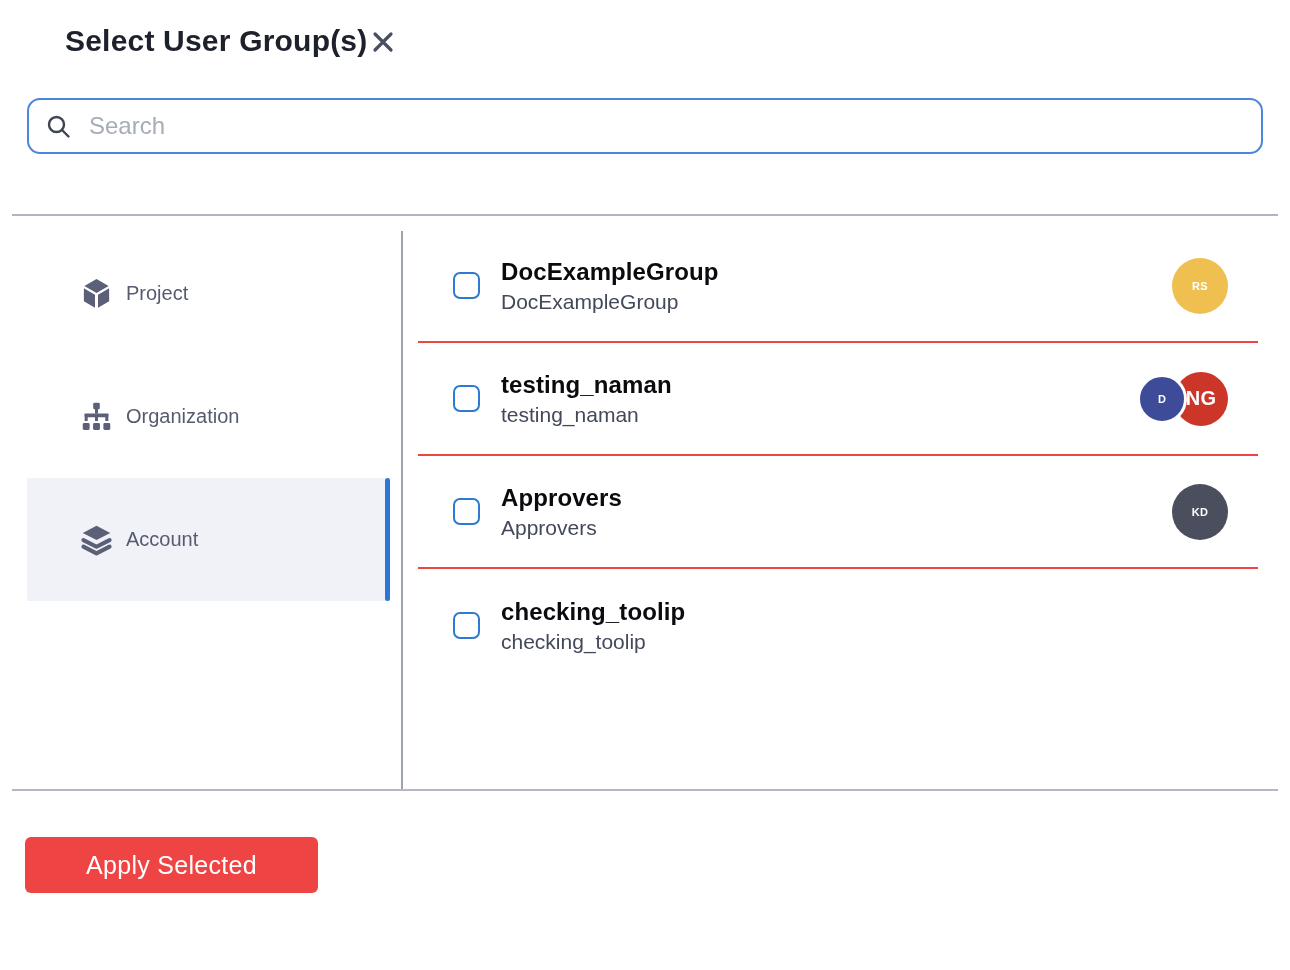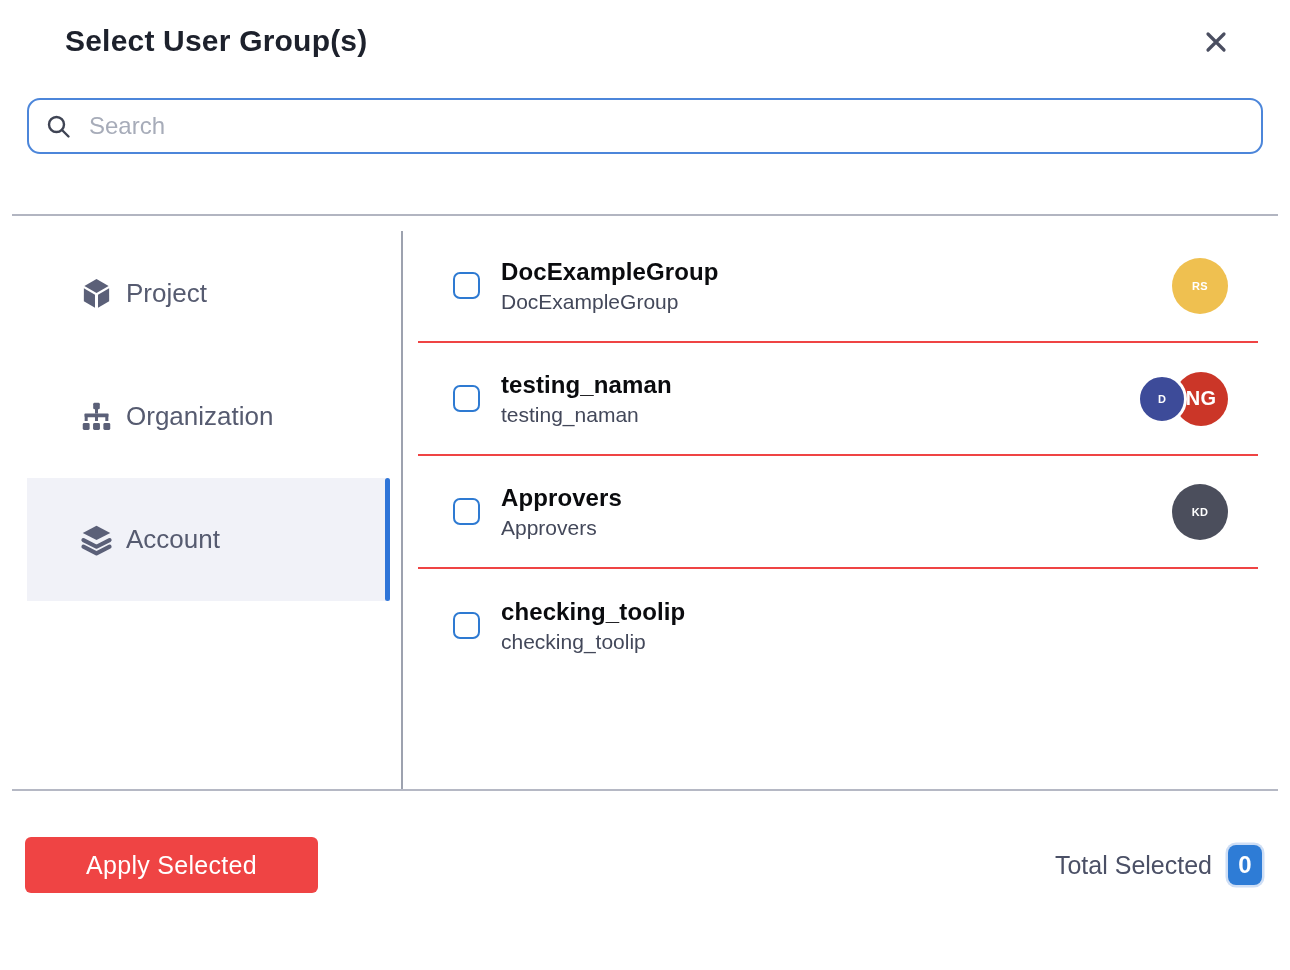--- a/index.html
+++ b/index.html
@@ -3,40 +3,40 @@
 <meta charset="utf-8">
 <style>
   * { box-sizing: border-box; }
   html, body { margin: 0; padding: 0; }
   body {
     width: 1290px; height: 970px; background: #ffffff;
     font-family: "Liberation Sans", sans-serif; overflow: hidden;
   }
 
   
-  .header { display: flex; justify-content: space-between; align-items: flex-start; padding: 24px 58px 0 65px; }
+  .header { display: flex; align-items: flex-start; padding: 24px 58px 0 65px; }
   .title { font-size: 30px; font-weight: 600; color: #1d212c; letter-spacing: 0.2px; }
   .close-btn { background: none; border: none; padding: 2px; margin-top: 2px; cursor: pointer; line-height: 0; }
 
   
   .search-box { margin: 40px 27px 0 27px; height: 56px; border: 2px solid #4c86da; border-radius: 13px;
     display: flex; align-items: center; padding: 0 16px; gap: 15px; }
   .search-input { flex: 1; border: none; outline: none; font-size: 24px; color: #2c303c; background: transparent;
     font-family: "Liberation Sans", sans-serif; }
   .search-input::placeholder { color: #a7acb9; }
 
   .top-divider { border: none; border-top: 2px solid #b2b5c1; margin: 60px 12px 0 12px; }
 
   
   .content { display: flex; height: 573px; }
   .v-divider { width: 2px; background: #9da2af; margin-top: 15px; }
 
   .sidebar { width: 401px; flex: none; padding-top: 16px; }
   .tab { height: 123px; margin-left: 27px; width: 363px; padding-left: 53px;
-    display: flex; align-items: center; gap: 13px; font-size: 26px; color: #565b70;
+    display: flex; align-items: center; gap: 13px; font-size: 20px; color: #565b70;
     cursor: pointer; position: relative; }
   .tab.selected { background: #f1f2f8; }
   .tab.selected::after { content: ""; position: absolute; right: 0; top: 0; bottom: 0; width: 5px;
     background: #2f75d8; border-radius: 3px; }
   .tab-icon { line-height: 0; flex: none; }
 
   
   .list { flex: 1; margin: 14px 32px 0 15px; }
   .row { height: 113px; display: flex; align-items: center; border-bottom: 2px solid #ef4444; padding-left: 35px; }
   .row:last-child { border-bottom: none; }
@@ -175,17 +175,13 @@
       </div>
     </div>
 
   </div>
 </div>
 
 <hr class="footer-divider">
 
 <div class="footer">
   <button class="apply-btn">Apply Selected</button>
-  <div class="total">
-    <span>Total Selected</span>
-    <span class="badge">0</span>
-  </div>
 </div>
 
 </body></html>

